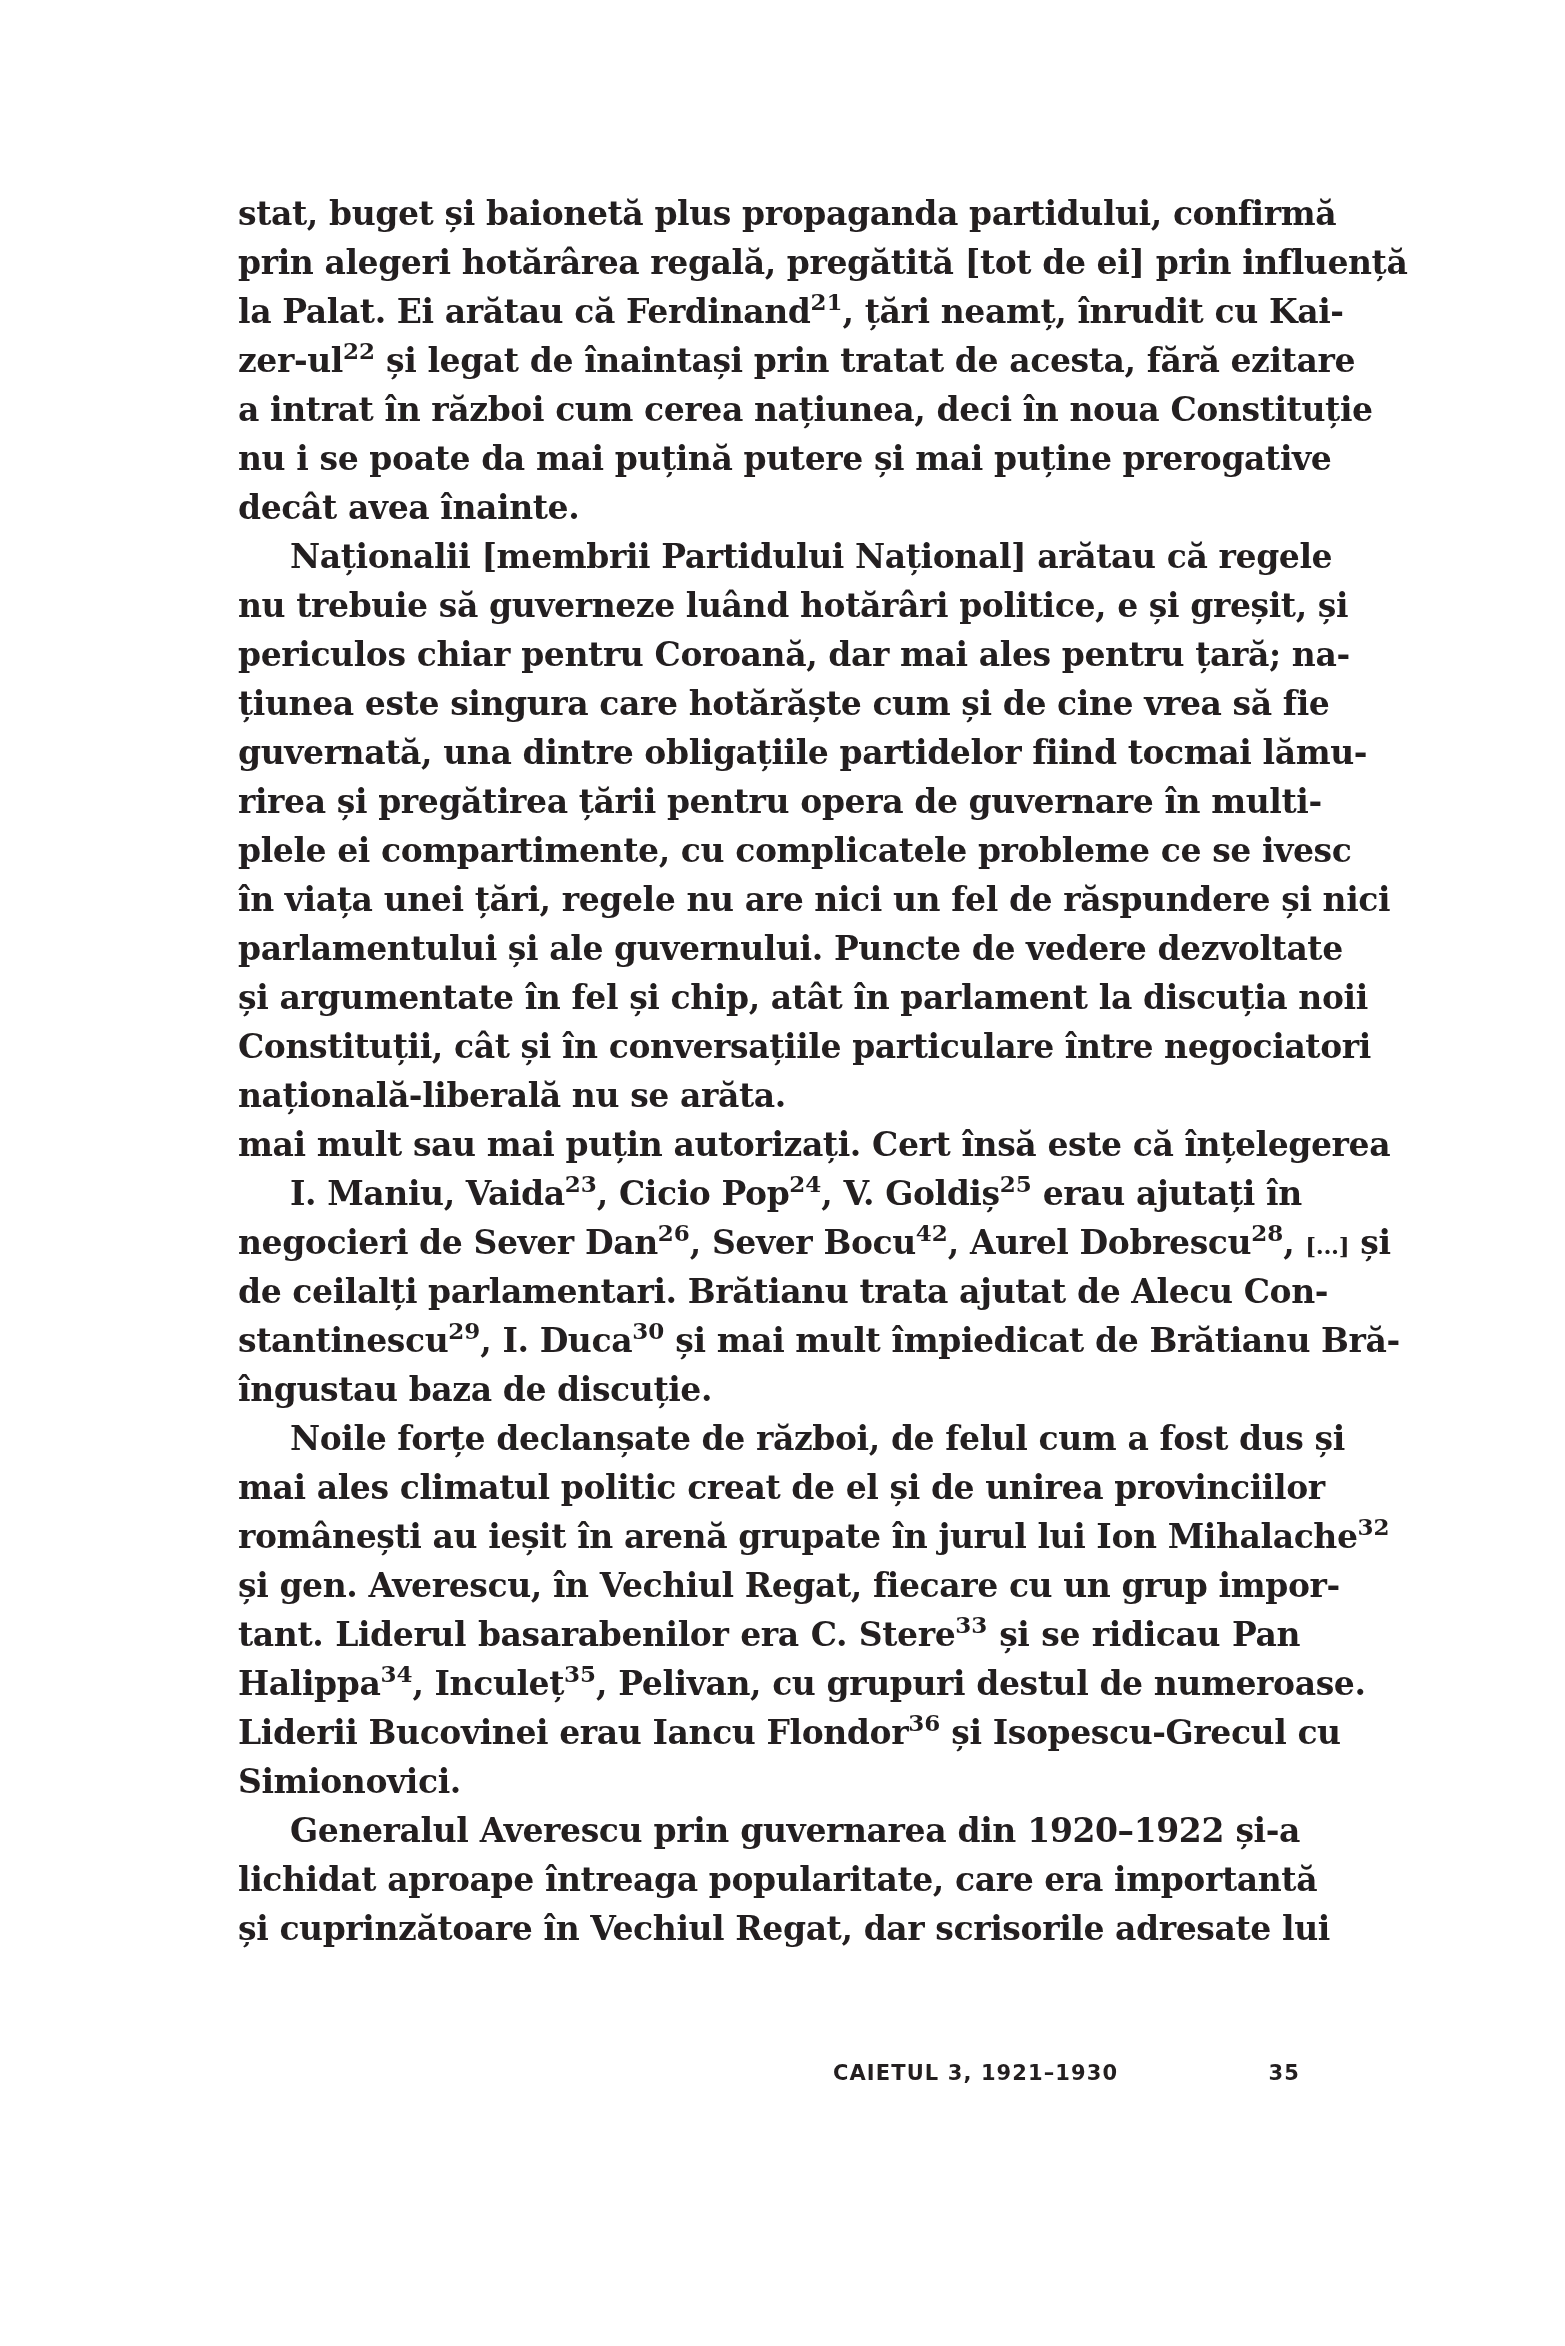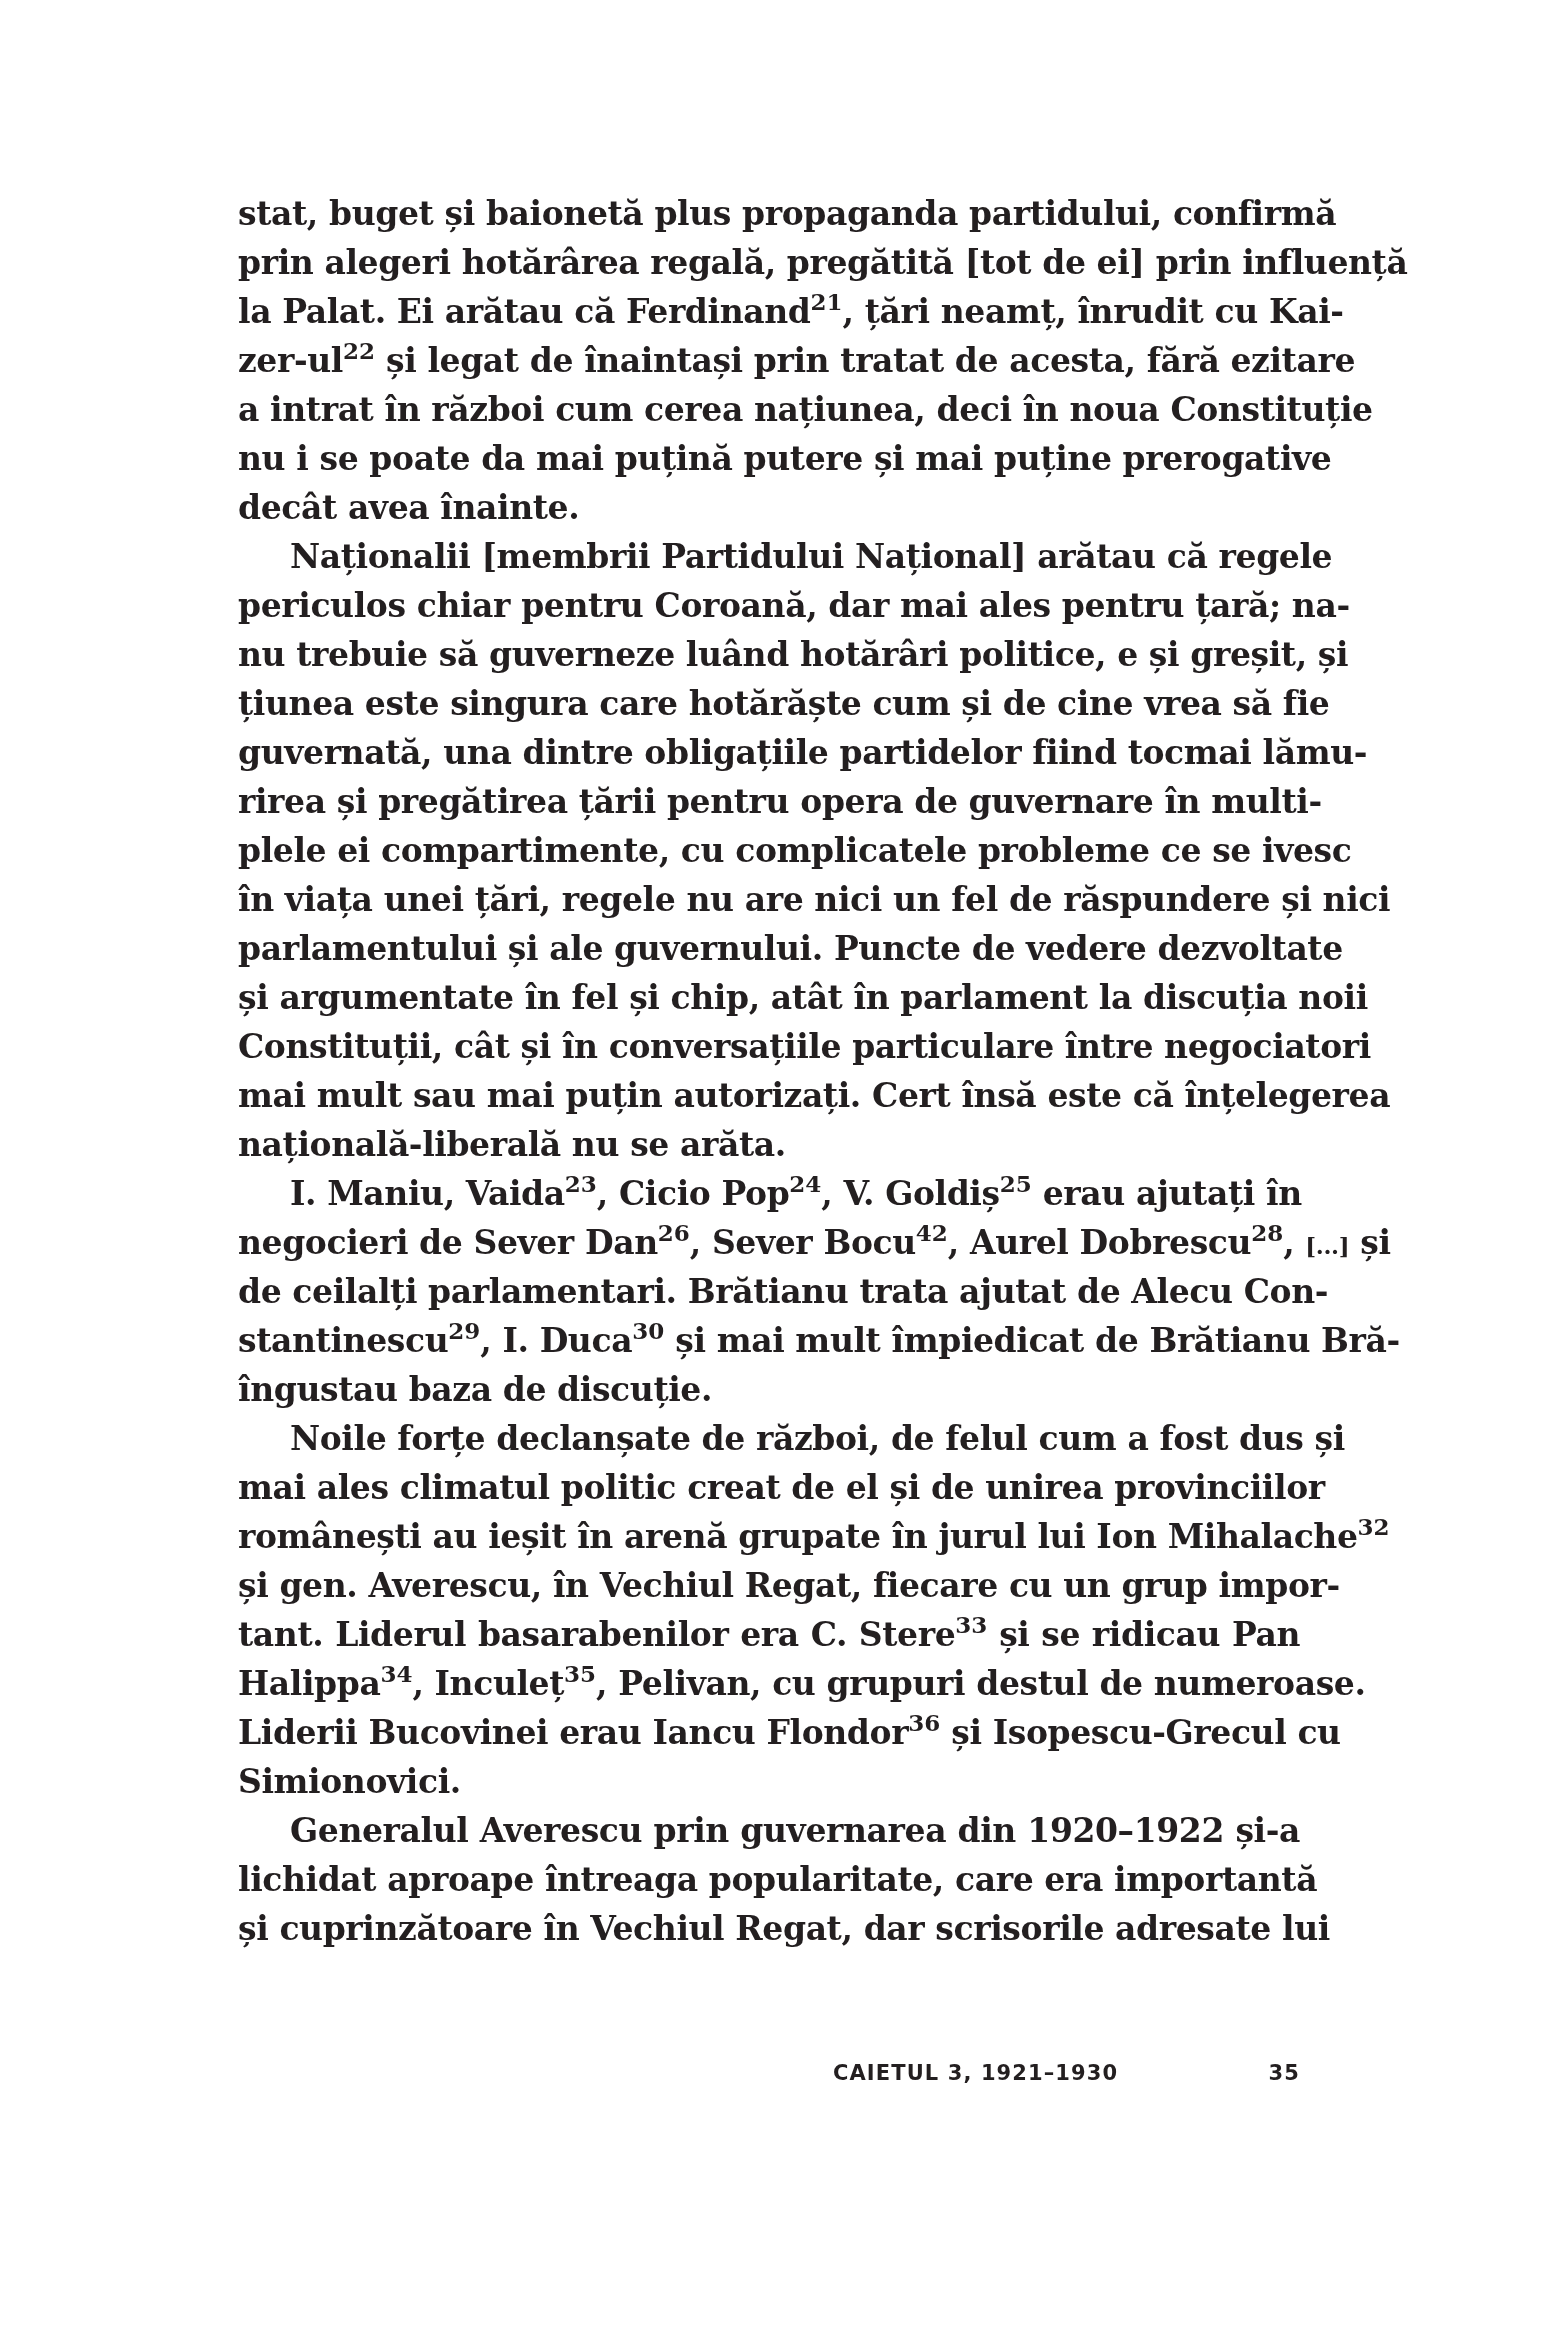--- a/index.html
+++ b/index.html
@@ -86,32 +86,32 @@
     <span class="line">prin alegeri hotărârea regală, pregătită [tot de ei] prin influență</span>
     <span class="line"><span>la Palat. Ei arătau că Ferdinand</span><sup>21</sup><span>, țări neamț, înrudit cu Kai-</span></span>
     <span class="line"><span>zer-ul</span><sup>22</sup><span> și legat de înaintași prin tratat de acesta, fără ezitare</span></span>
     <span class="line">a intrat în război cum cerea națiunea, deci în noua Constituție</span>
     <span class="line">nu i se poate da mai puțină putere și mai puține prerogative</span>
     <span class="line last">decât avea înainte.</span>
   </div>
 
   <div class="para">
     <span class="line indent-first">Naționalii [membrii Partidului Național] arătau că regele</span>
+    <span class="line">nu trebuie să guverneze luând hotărâri politice, e și greșit, și</span>
     <span class="line">periculos chiar pentru Coroană, dar mai ales pentru țară; na-</span>
-    <span class="line">nu trebuie să guverneze luând hotărâri politice, e și greșit, și</span>
     <span class="line">țiunea este singura care hotărăște cum și de cine vrea să fie</span>
     <span class="line">guvernată, una dintre obligațiile partidelor fiind tocmai lămu-</span>
     <span class="line">rirea și pregătirea țării pentru opera de guvernare în multi-</span>
     <span class="line">plele ei compartimente, cu complicatele probleme ce se ivesc</span>
     <span class="line">în viața unei țări, regele nu are nici un fel de răspundere și nici</span>
     <span class="line">parlamentului și ale guvernului. Puncte de vedere dezvoltate</span>
     <span class="line">și argumentate în fel și chip, atât în parlament la discuția noii</span>
     <span class="line">Constituții, cât și în conversațiile particulare între negociatori</span>
+    <span class="line last">națională-liberală nu se arăta.</span>
     <span class="line">mai mult sau mai puțin autorizați. Cert însă este că înțelegerea</span>
-    <span class="line last">națională-liberală nu se arăta.</span>
   </div>
 
   <div class="para">
     <span class="line indent-first"><span>I. Maniu, Vaida</span><sup>23</sup><span>, Cicio Pop</span><sup>24</sup><span>, V. Goldiș</span><sup>25</sup><span> erau ajutați în</span></span>
     <span class="line"><span>negocieri de Sever Dan</span><sup>26</sup><span>, Sever Bocu</span><sup>42</sup><span>, Aurel Dobrescu</span><sup>28</sup><span>, </span><span class="small-brackets">[...]</span><span> și</span></span>
     <span class="line">de ceilalți parlamentari. Brătianu trata ajutat de Alecu Con-</span>
     <span class="line"><span>stantinescu</span><sup>29</sup><span>, I. Duca</span><sup>30</sup><span> și mai mult împiedicat de Brătianu Bră-</span></span>
     <span class="line last">îngustau baza de discuție.</span>
   </div>
 

